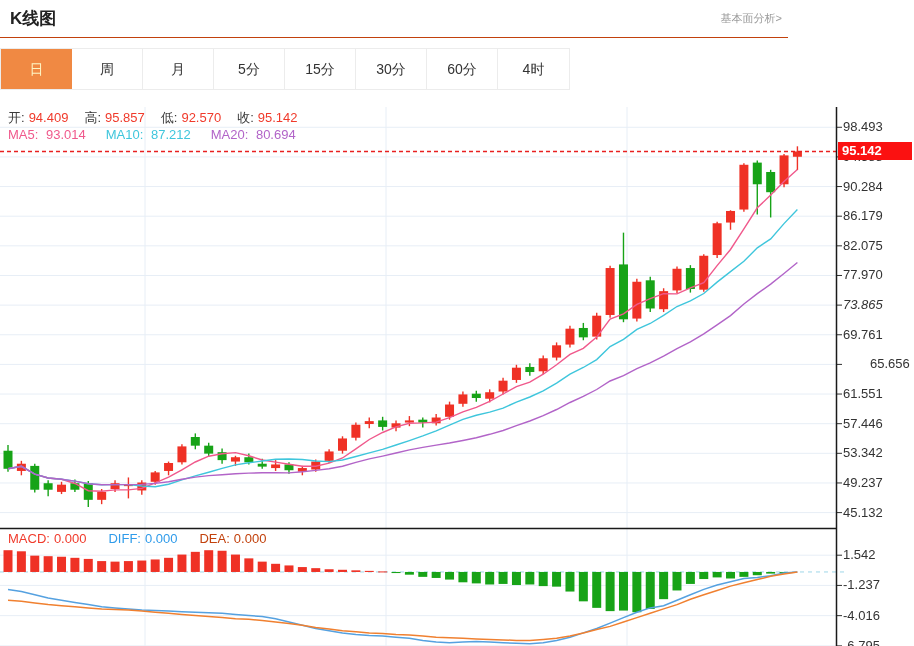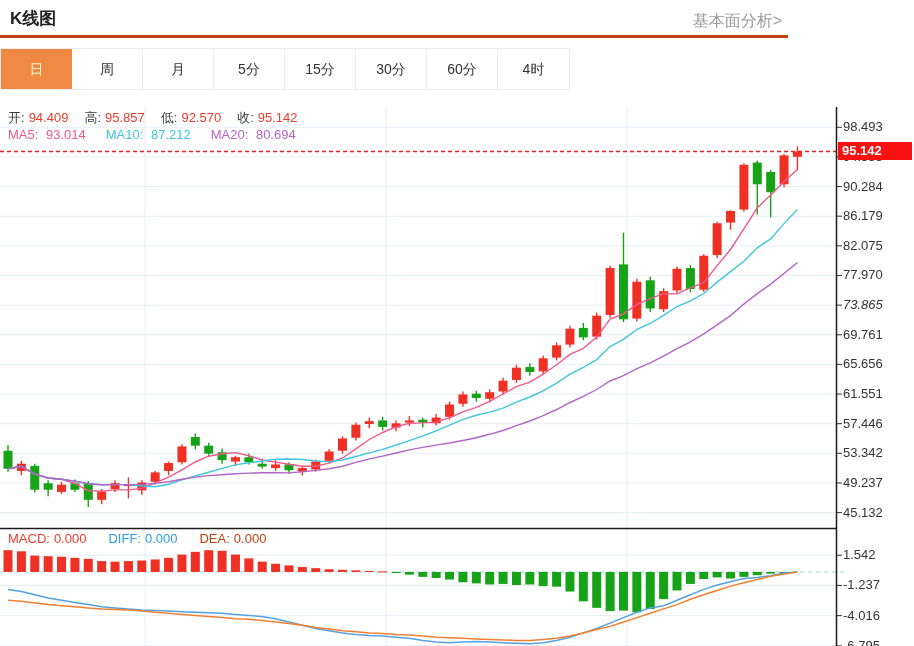--- a/index.html
+++ b/index.html
@@ -1,20 +1,20 @@
 <!DOCTYPE html>
 <html><head>
 <meta charset="utf-8">
 <style>
   html,body{margin:0;padding:0;background:#fff;}
   .app{position:relative;width:914px;height:646px;overflow:hidden;background:#fff;
        font-family:"Liberation Sans","DejaVu Sans",sans-serif;}
-  .header{position:absolute;top:0;left:0;width:788px;height:38px;border-bottom:3px solid #c2410c;box-sizing:border-box;background:#fff;z-index:5;}
+  .header{position:absolute;top:0;left:0;width:788px;height:38px;border-bottom:1px solid #c2410c;box-sizing:border-box;background:#fff;z-index:5;}
   .title{position:absolute;left:10px;top:7px;font-size:17px;font-weight:bold;color:#222;margin:0;}
-  .fund-link{position:absolute;right:6px;top:11px;font-size:16px;color:#9a9a9a;text-decoration:none;cursor:pointer;}
+  .fund-link{position:absolute;right:6px;top:11px;font-size:11px;color:#9a9a9a;text-decoration:none;cursor:pointer;}
   .tabs{position:absolute;top:48px;left:0;height:40px;display:flex;z-index:5;background:#fff;border:1px solid #ececec;box-sizing:content-box;}
   .tab{width:71px;height:40px;line-height:40px;text-align:center;font-size:14px;color:#333;
        border-right:1px solid #ececec;cursor:pointer;background:#fff;box-sizing:border-box;}
   .tab:last-child{border-right:none;}
   .tab.active{background:#f08943;color:#fdf4c3;border-right:none;}
   .chart-area{position:absolute;top:12px;left:0;width:914px;height:646px;}
   #chart-svg{position:absolute;top:0;left:0;}
   .info-row{position:absolute;left:8px;font-size:13px;white-space:nowrap;z-index:4;}
   .info-row span{margin-right:4px;}
   .lbl{color:#3a3a3a;}
@@ -277,21 +277,21 @@
 
     <div class="price-badge" id="price-badge" style="top: 130.469px;">95.142</div>
   <div class="tick" style="top: 107.27px; text-align: right;">98.493</div>
       <div class="tick" style="top: 136.913px;">94.388</div>
       <div class="tick" style="top: 166.55px;">90.284</div>
       <div class="tick" style="top: 196.193px;">86.179</div>
       <div class="tick" style="top: 225.829px;">82.075</div>
       <div class="tick" style="top: 255.472px;">77.970</div>
       <div class="tick" style="top: 285.116px; font-style: italic;">73.865</div>
       <div class="tick" style="top: 314.752px;">69.761</div>
-      <div class="tick" style="top: 344.395px;">65.656</div>
+      <div class="tick" style="top: 344.395px; margin-left: 27px;">65.656</div>
       <div class="tick" style="top: 374.038px; text-align: right;">61.551</div>
       <div class="tick" style="top: 403.682px;">57.446</div>
       <div class="tick" style="top: 433.318px;">53.342</div>
       <div class="tick" style="top: 462.961px;">49.237</div>
       <div class="tick" style="top: 492.604px;">45.132</div>
       <div class="tick" style="top: 535.192px;">1.542</div>
       <div class="tick" style="top: 565.42px;">-1.237</div>
       <div class="tick" style="top: 595.648px;">-4.016</div>
       <div class="tick" style="top: 625.875px;">-6.795</div>
     </div>

